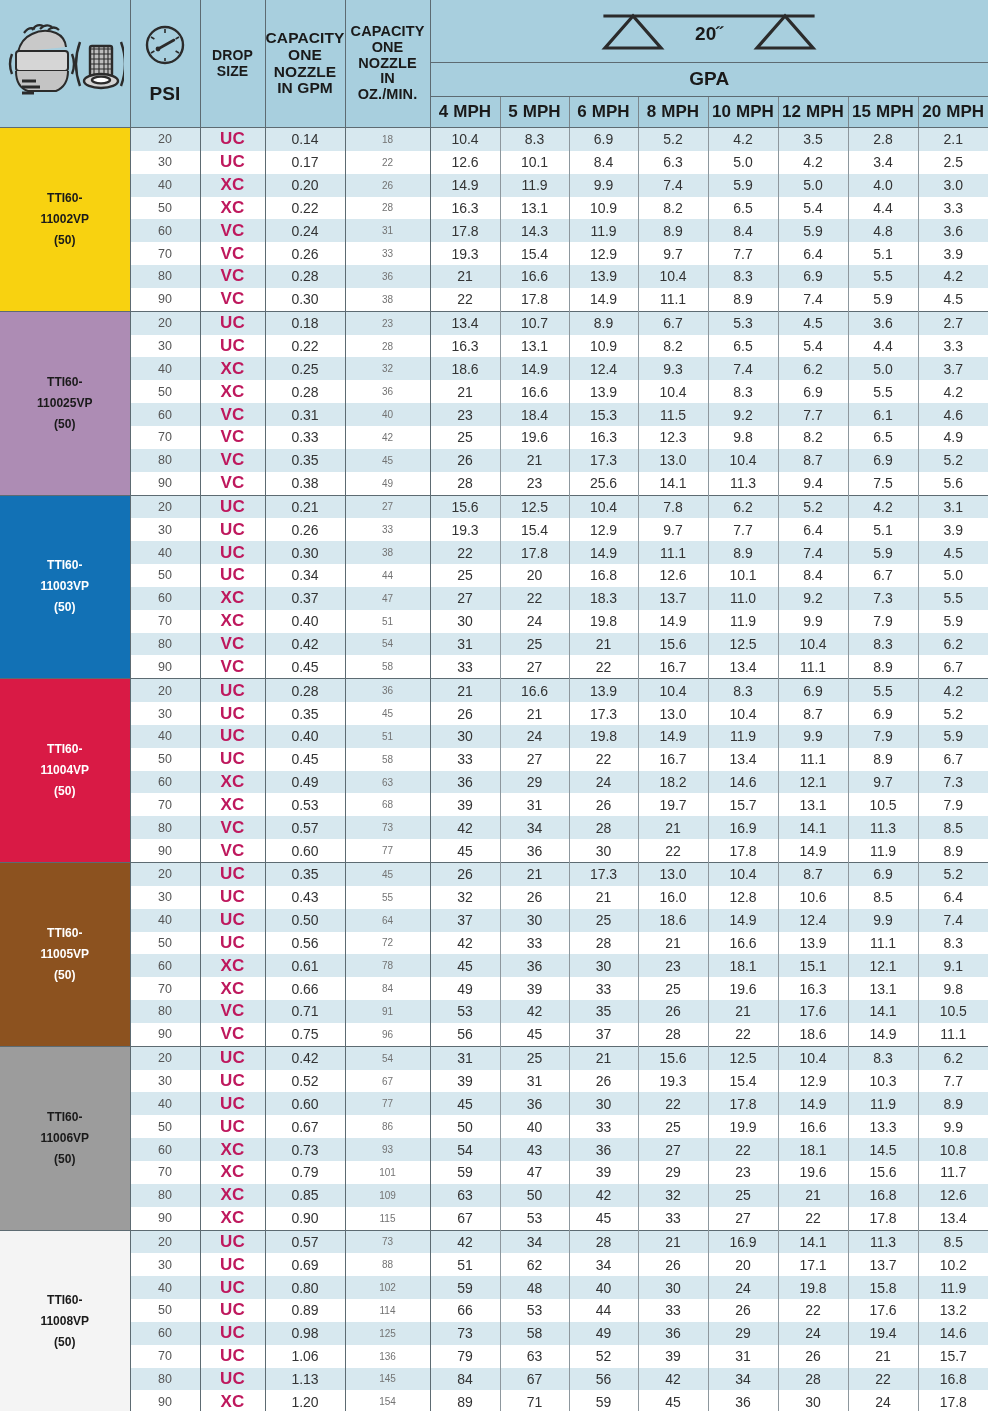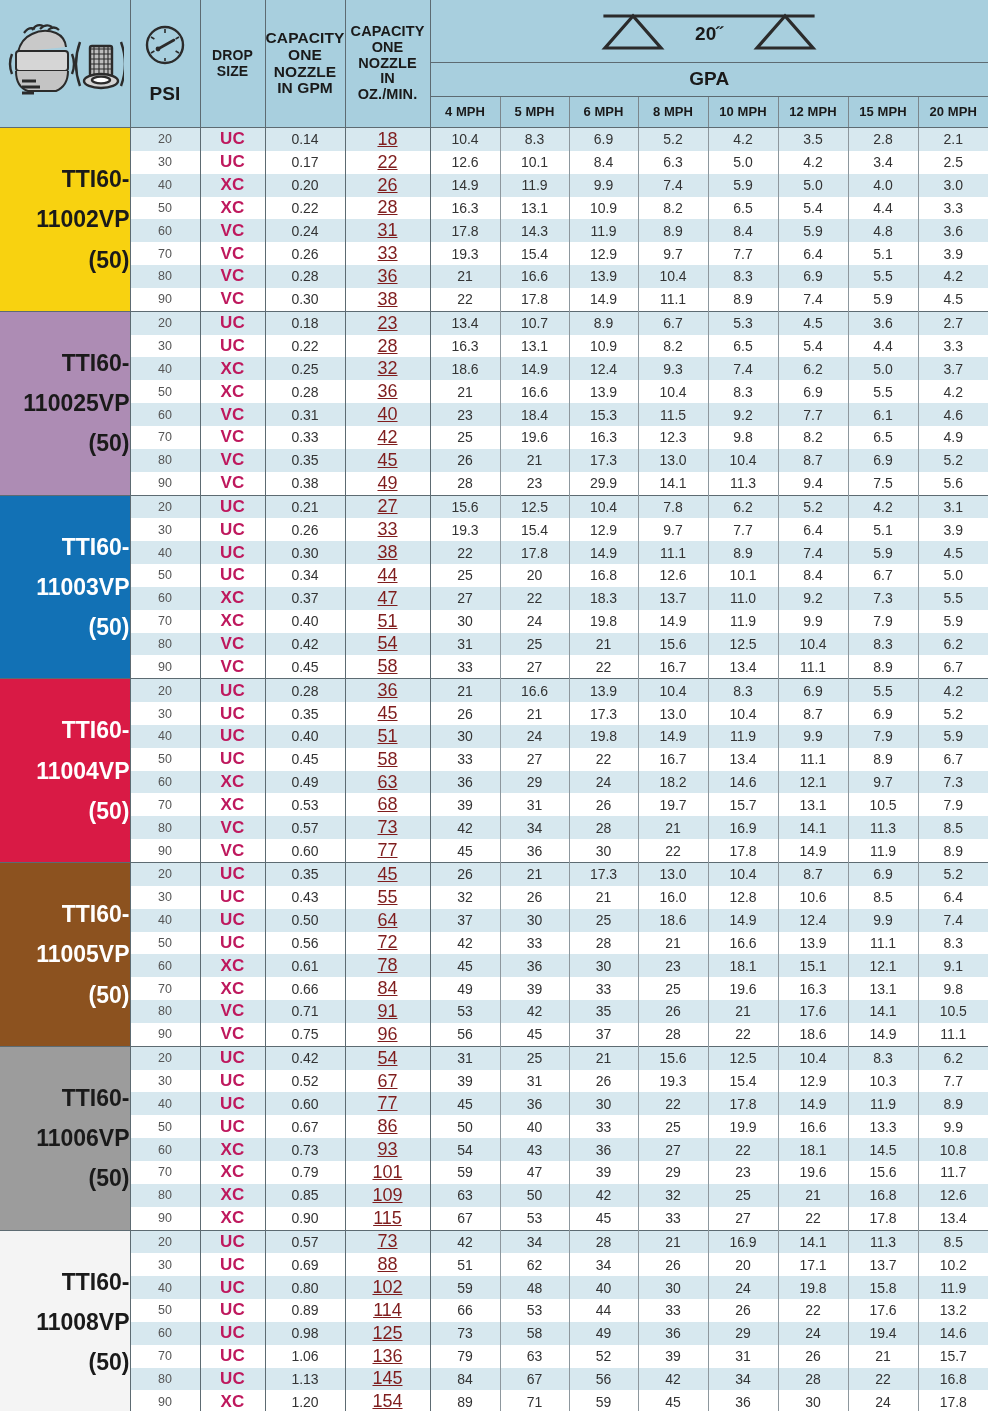--- a/index.html
+++ b/index.html
@@ -23,41 +23,41 @@
   .bd-b{border-bottom:1.6px solid #5d6b72;}
   .thin-r{border-right:1.2px solid #7b868c;}
 
   .hdr-nozzle{height:125px;vertical-align:middle;text-align:center;}
   .hdr-psi{height:125px;vertical-align:middle;text-align:center;font-size:19px;}
   .hdr-drop{height:125px;vertical-align:middle;text-align:center;font-size:14px;}
   .hdr-cap{height:125px;vertical-align:middle;text-align:center;font-size:15.5px;}
   .hdr-cap2{height:125px;vertical-align:middle;text-align:center;font-size:14.5px;}
   .hdr-spread{height:62px;vertical-align:middle;text-align:center;}
   .hdr-gpa{height:33px;vertical-align:middle;text-align:center;font-size:19px;letter-spacing:.4px;}
-  .hdr-mph{height:30px;vertical-align:middle;text-align:center;font-size:13px;}
+  .hdr-mph{height:30px;vertical-align:middle;text-align:center;font-size:17px;}
 
   .psi-lbl{display:block;margin-top:12px;}
 
   
   .nz{
-    text-align:right;vertical-align:middle;
-    font-weight:bold;font-size:23px;line-height:1.75;
+    text-align:center;vertical-align:middle;
+    font-weight:bold;font-size:12px;line-height:1.75;
     border-right:1.6px solid #5d6b72;
   }
   .nz .ln{display:block;}
 
   td.d{
     text-align:center;vertical-align:middle;
     height:22.85px;
     font-size:14px;color:#333;
   }
   td.d.psi{font-size:12.5px;color:#555;}
   td.d.drop{font-weight:bold;font-size:17px;color:#be185d;letter-spacing:.3px;}
   td.d.gpm{font-size:14px;color:#333;}
-  td.d.oz{font-size:18px;color:#7f1d1d;text-decoration:underline;}
+  td.d.oz{font-size:10px;color:#737373;}
   tr.shade td.d{background:#d7e8ef;}
   tr.plain td.d{background:#ffffff;}
   tr.blkfirst td{border-top:1.6px solid #5d6b72;}
 
   .sep-strong{border-right:1.6px solid #5d6b72;}
   .sep-soft{border-right:1.1px solid #8d979d;}
 
   
   .spread{width:220px;height:46px;display:block;margin:0 auto;}
   .nozzle-art{display:block;margin:0 auto;}
@@ -382,21 +382,21 @@
           <td class="d gpa sep-soft">6.9</td>
           <td class="d gpa">5.2</td>
         </tr>
         <tr class="plain">
           <td class="d psi sep-strong">90</td>
           <td class="d drop sep-strong">VC</td>
           <td class="d gpm sep-strong">0.38</td>
           <td class="d oz sep-strong">49</td>
           <td class="d gpa sep-soft">28</td>
           <td class="d gpa sep-soft">23</td>
-          <td class="d gpa sep-soft">29.9</td>
+          <td class="d gpa sep-soft">25.6</td>
           <td class="d gpa sep-soft">14.1</td>
           <td class="d gpa sep-soft">11.3</td>
           <td class="d gpa sep-soft">9.4</td>
           <td class="d gpa sep-soft">7.5</td>
           <td class="d gpa">5.6</td>
         </tr>
         <tr class="shade blkfirst">
           <td class="nz" rowspan="8" style="background: rgb(18, 113, 181); color: rgb(255, 255, 255);">
             <span class="ln">TTI60-</span>
             <span class="ln">11003VP</span>

